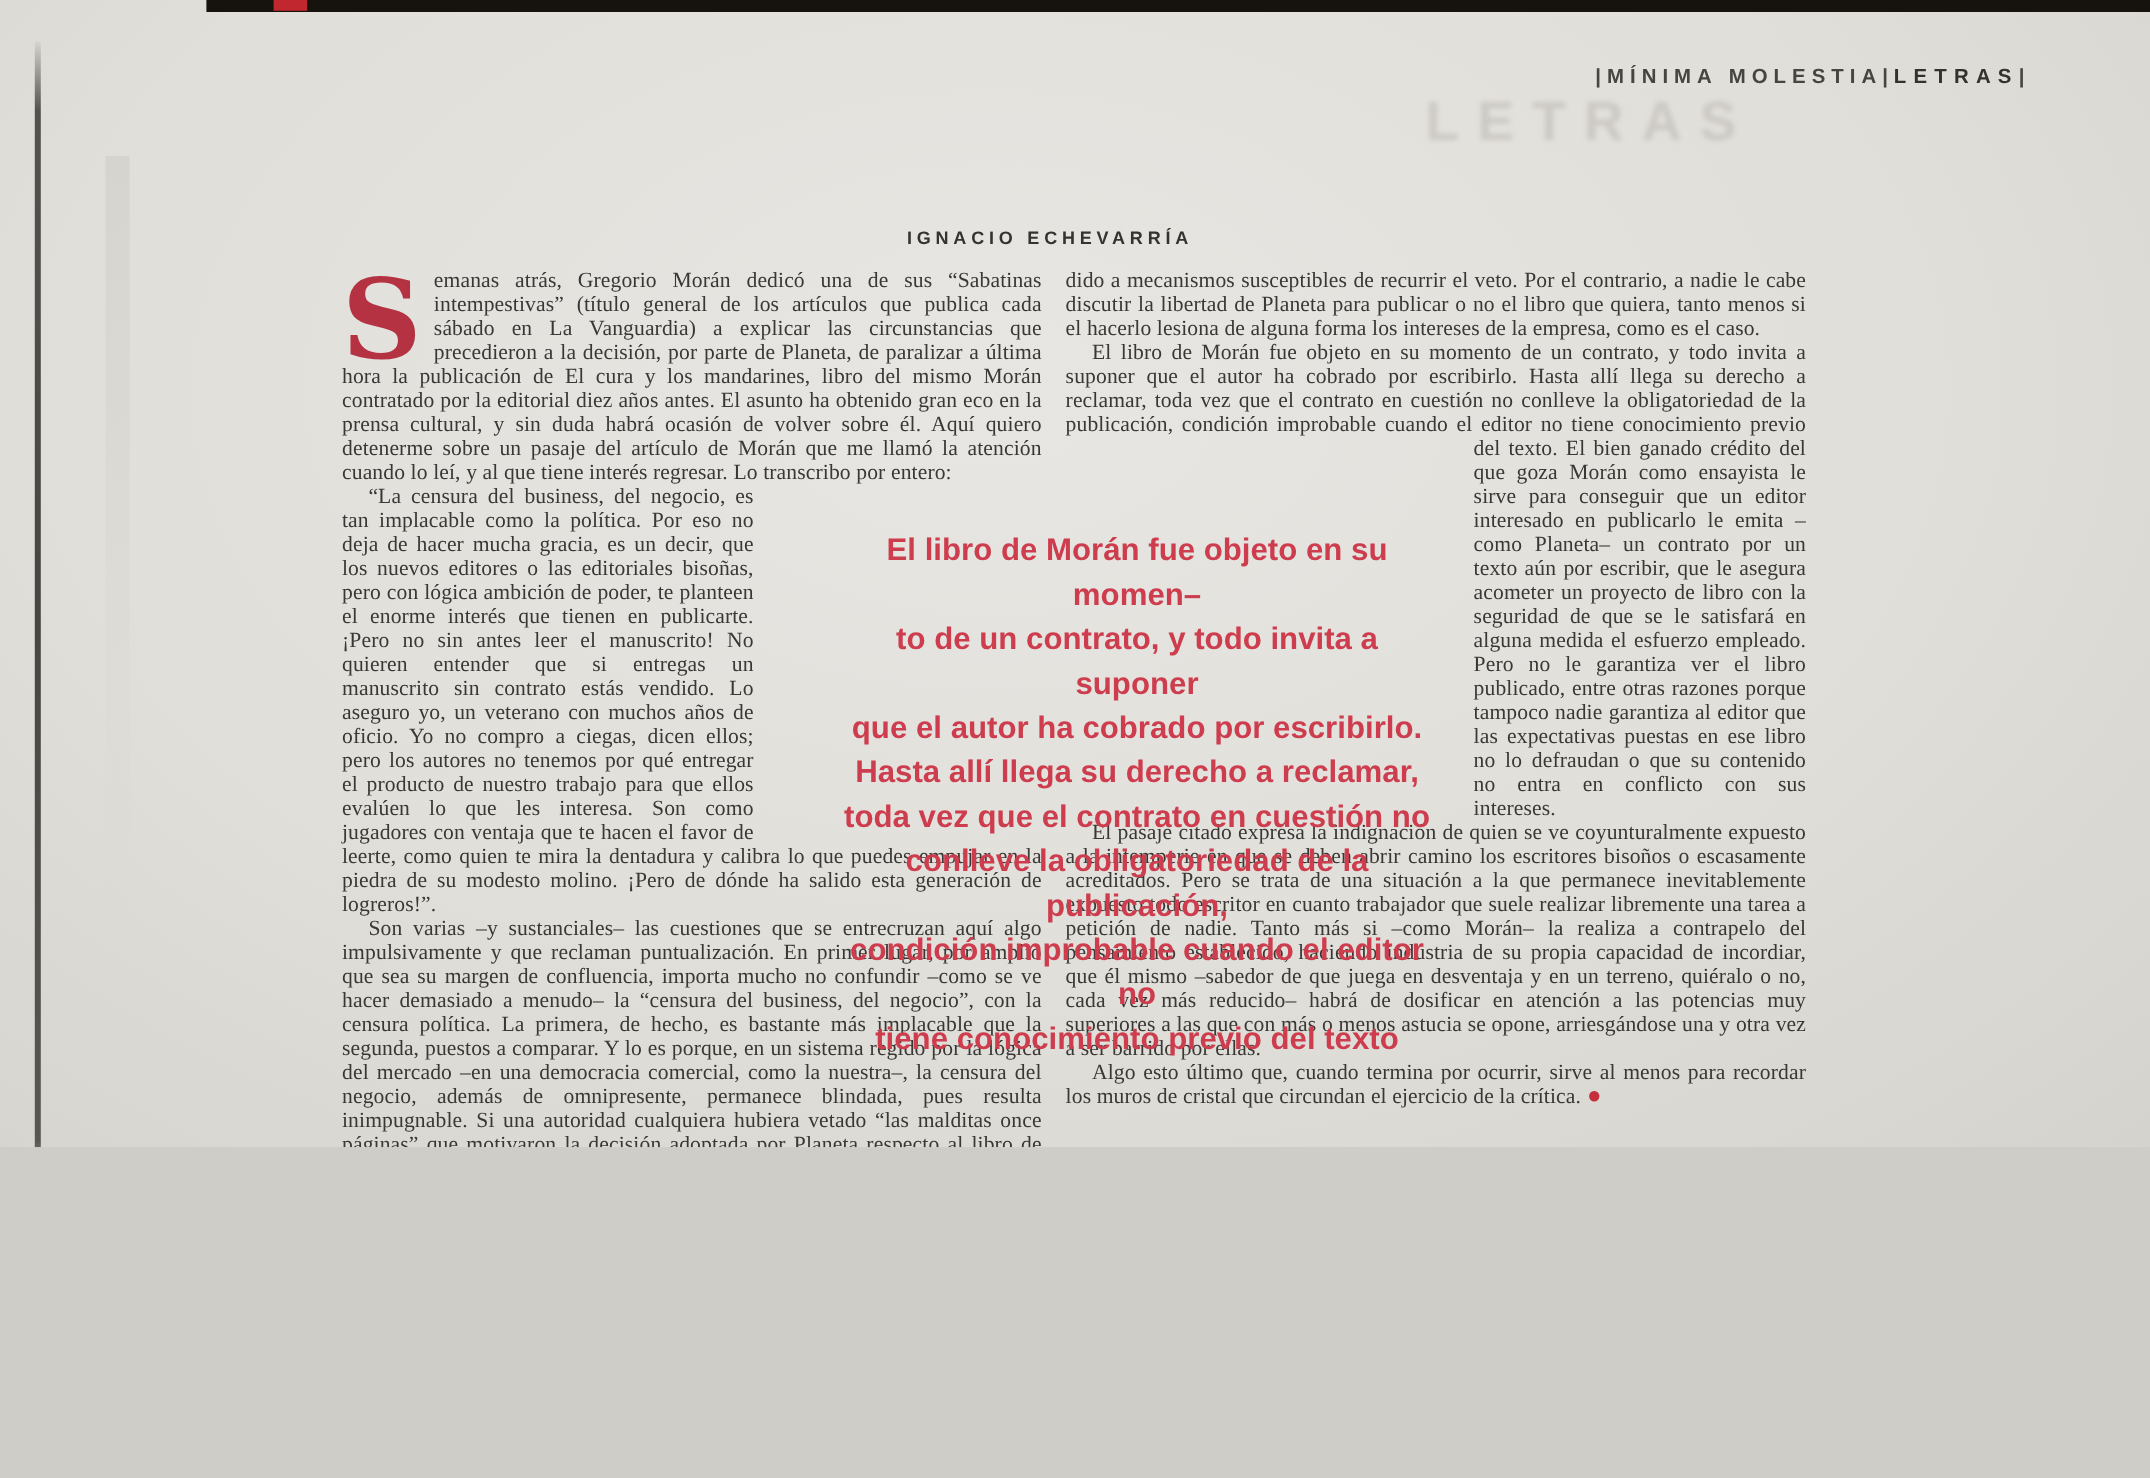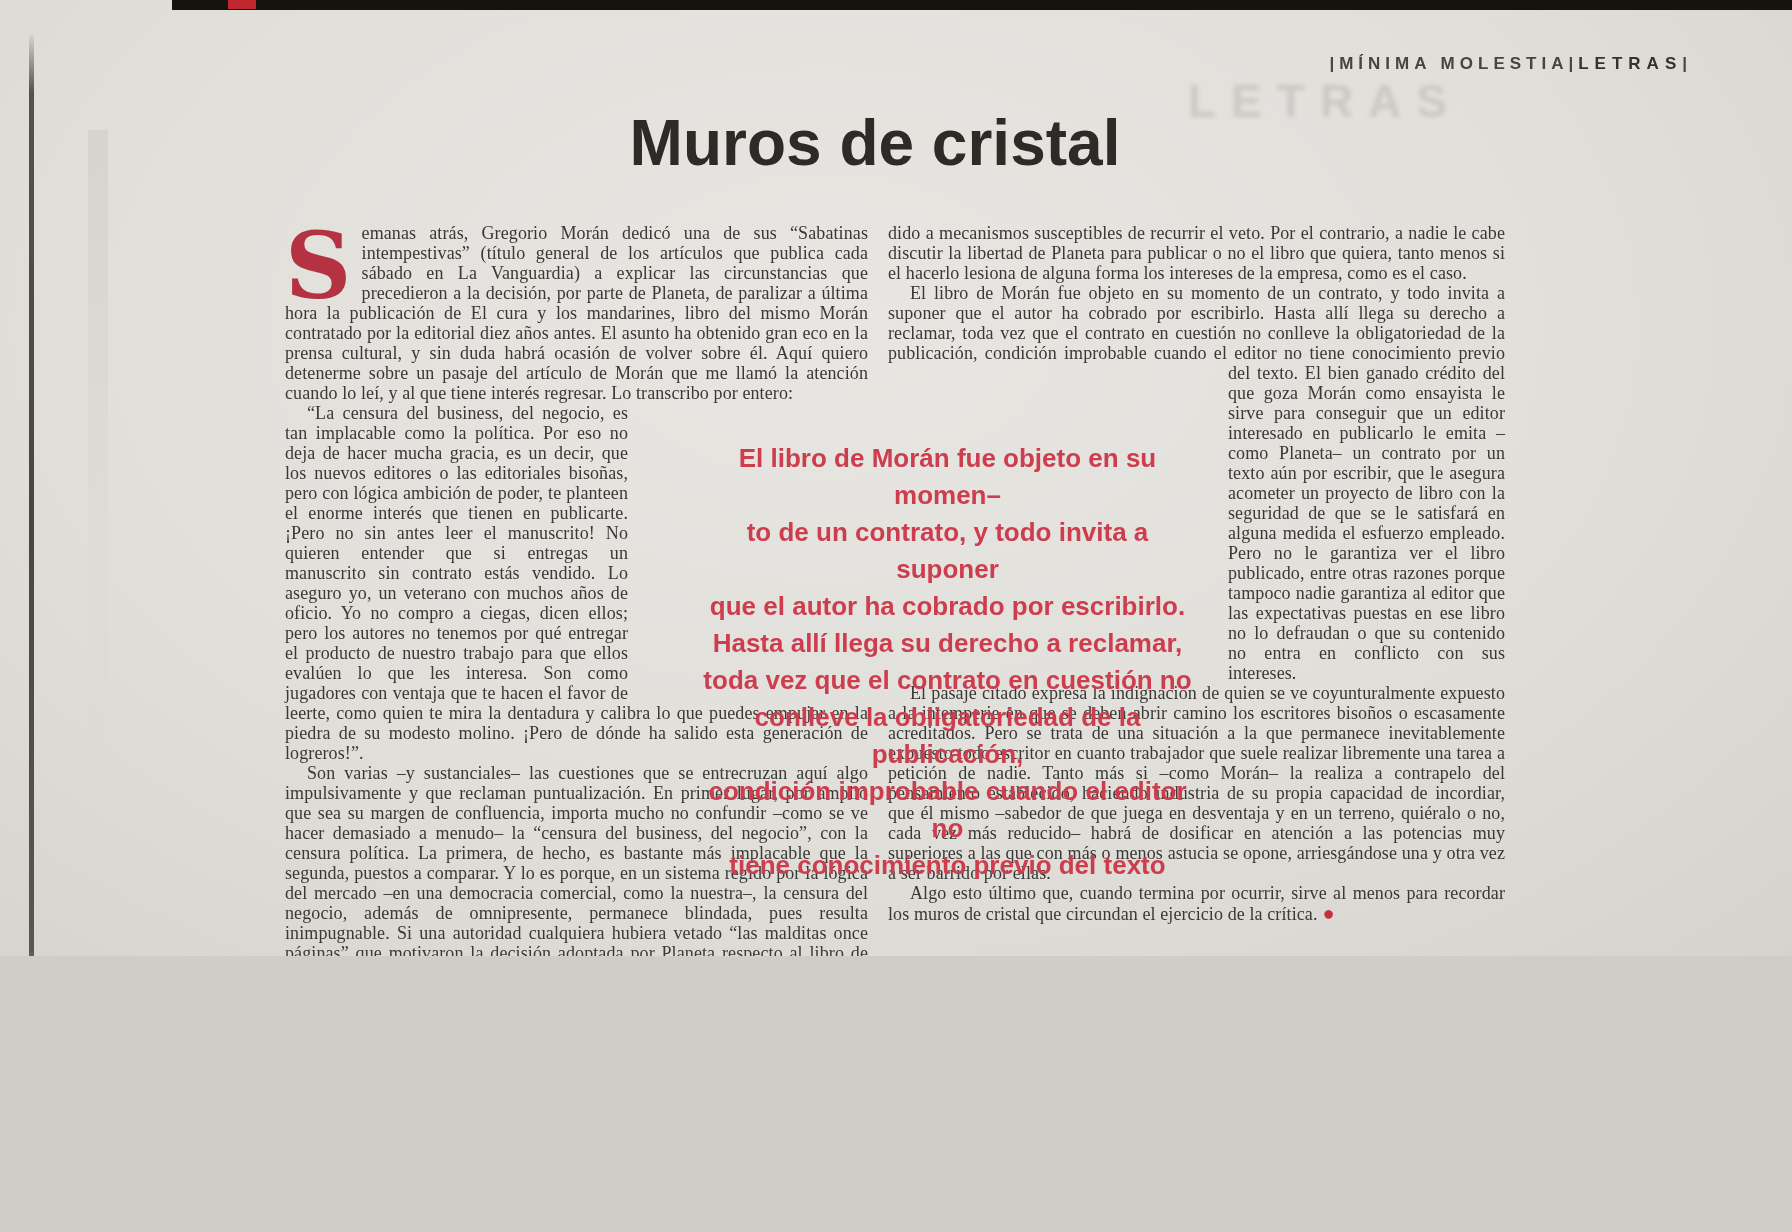--- a/index.html
+++ b/index.html
@@ -53,21 +53,21 @@
 <div id="page">
 
   <div class="scan-top-bar"></div>
   <div class="scan-top-red"></div>
   <div class="scan-spine"></div>
   <div class="scan-streak"></div>
   <div class="ghost">LETRAS</div>
 
   <div class="kicker"><span>|</span><span>MÍNIMA MOLESTIA</span><span>|</span><span class="accent sec2">L</span><span class="sec2">ETRAS</span><span>|</span></div>
 
-  <h1 class="title">Muros de cristal</h1>
+  <div class="byline">IGNACIO ECHEVARRÍA</div>
 
   <div class="col col-left">
     <p class="para"><span class="dropcap">S</span><span><span>emanas atrás, Gregorio Morán dedicó una de sus “Sabatinas intempestivas” (título general de los artículos que publica cada sábado en La Vanguardia) a explicar las circunstancias que precedieron a la decisión, por parte de Planeta, de paralizar a última hora la publicación de </span><span class="it">El cura y los mandarines</span><span>, libro del mismo Morán contratado por la editorial diez años antes. El asunto ha obtenido gran eco en la prensa cultural, y sin duda habrá ocasión de volver sobre él. Aquí quiero detenerme sobre un pasaje del artículo de Morán que me llamó la atención cuando lo leí, y al que tiene interés regresar. Lo transcribo por entero:</span></span></p>
     <p class="para indent"><span class="cutout-right"></span><span><span>“La censura del </span><span class="it">business</span><span>, del negocio, es tan implacable como la política. Por eso no deja de hacer mucha gracia, es un decir, que los nuevos editores o las editoriales bisoñas, pero con lógica ambición de poder, te planteen el enorme interés que tienen en publicarte. ¡Pero no sin antes leer el manuscrito! No quieren entender que si entregas un manuscrito sin contrato estás vendido. Lo aseguro yo, un veterano con muchos años de oficio. Yo no compro a ciegas, dicen ellos; pero los autores no tenemos por qué entregar el producto de nuestro trabajo para que ellos evalúen lo que les interesa. Son como jugadores con ventaja que te hacen el favor de leerte, como quien te mira la dentadura y calibra lo que puedes empujar en la piedra de su modesto molino. ¡Pero de dónde ha salido esta generación de logreros!”.</span></span></p>
     <p class="para indent"><span>Son varias –y sustanciales– las cuestiones que se entrecruzan aquí algo impulsivamente y que reclaman puntualización. En primer lugar, por amplio que sea su margen de confluencia, importa mucho no confundir –como se ve hacer demasiado a menudo– la “censura del </span><span class="it">business</span><span>, del negocio”, con la censura política. La primera, de hecho, es bastante más implacable que la segunda, puestos a comparar. Y lo es porque, en un sistema regido por la lógica del mercado –en una democracia comercial, como la nuestra–, la censura del negocio, además de omnipresente, permanece blindada, pues resulta inimpugnable. Si una autoridad cualquiera hubiera vetado “las malditas once páginas” que motivaron la decisión adoptada por Planeta respecto al libro de Morán, se hubiera armado la de Dios es Cristo, y más acá del escándalo general se habría acu-</span></p>
   </div>
 
   <div class="col col-right">
     <p class="para">dido a mecanismos susceptibles de recurrir el veto. Por el contrario, a nadie le cabe discutir la libertad de Planeta para publicar o no el libro que quiera, tanto menos si el hacerlo lesiona de alguna forma los intereses de la empresa, como es el caso.</p>
     <p class="para indent"><span>El libro de Morán fue objeto en su momento de un contrato, y todo invita a suponer que el autor ha cobrado por escribirlo. Hasta allí llega su derecho a reclamar, toda vez que el contrato en cuestión no conlleve la obligatoriedad de la publicación, condición improbable cuando el editor no tiene conocimiento previo del texto. El bien </span><span class="cutout-left"></span><span>ganado crédito del que goza Morán como ensayista le sirve para conseguir que un editor interesado en publicarlo le emita –como Planeta– un contrato por un texto aún por escribir, que le asegura acometer un proyecto de libro con la seguridad de que se le satisfará en alguna medida el esfuerzo empleado. Pero no le garantiza ver el libro publicado, entre otras razones porque tampoco nadie garantiza al editor que las expectativas puestas en ese libro no lo defraudan o que su contenido no entra en conflicto con sus intereses.</span></p>

